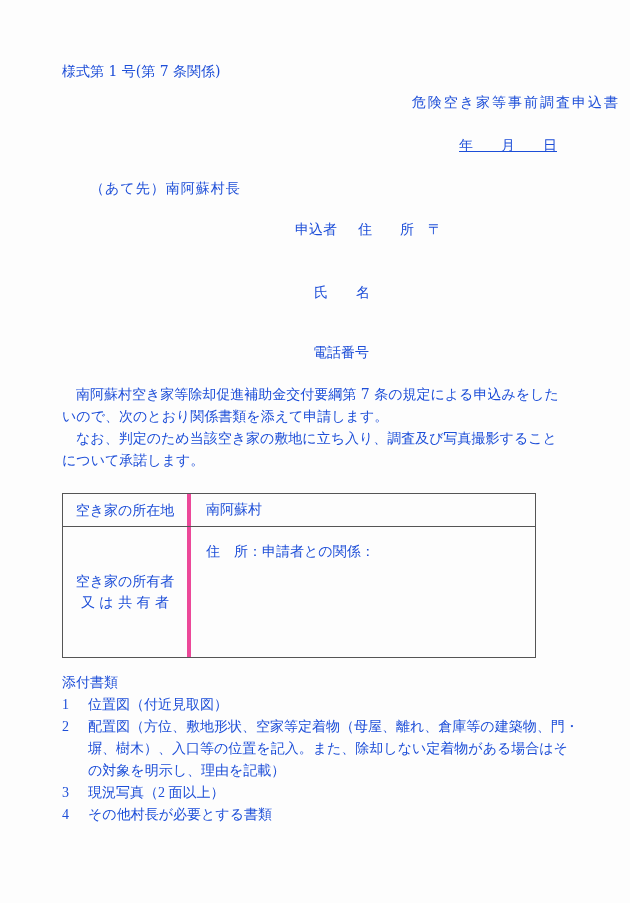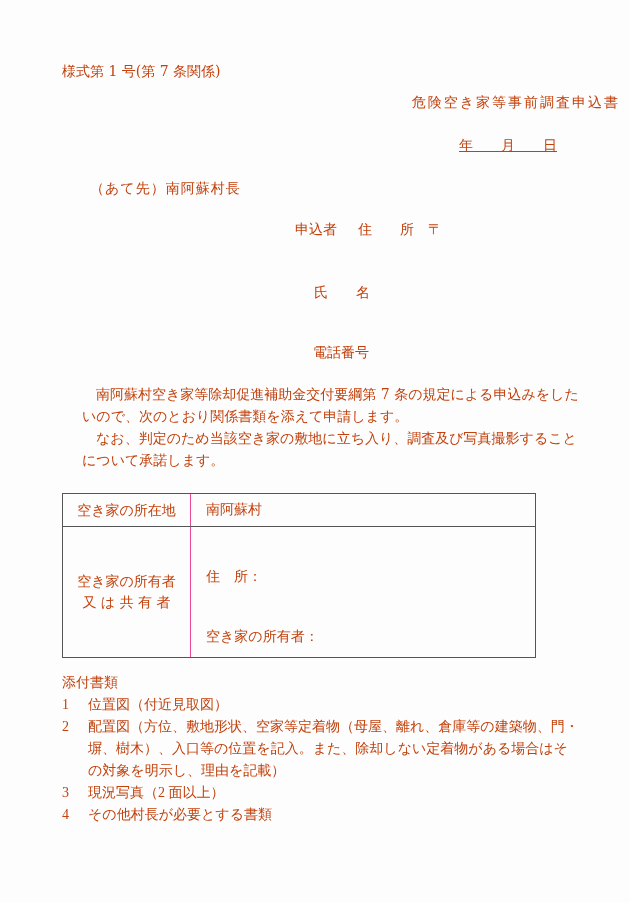--- a/index.html
+++ b/index.html
@@ -3,58 +3,58 @@
 <meta charset="utf-8">
 <style>
   html,body{margin:0;padding:0;background:#e8e8e8;}
   .page{
     position:relative;
     width:630px;height:903px;
     margin:0 auto;
     background:#fdfdfd;
     font-family:"DejaVu Serif","Liberation Serif",serif;
     font-size:14px;
-    color:#c2410c;
+    color:#1d4ed8;
     overflow:hidden;
   }
   .abs{position:absolute;line-height:1.15;white-space:nowrap;}
   .form-number{left:62px;top:63px;}
   .doc-title{left:0;top:94px;width:620px;text-align:right;letter-spacing:2px;white-space:nowrap;}
   .date-line{left:459px;top:137px;text-decoration:underline;}
   .addressee{left:62px;top:180px;letter-spacing:1px;margin-left:28px;}
   .applicant-label{left:259px;top:221px;padding-left:36px;}
   .applicant-address{left:314px;top:221px;margin-left:44px;}
   .applicant-name{left:314px;top:284px;}
   .applicant-phone{left:313px;top:344px;}
   .body-text{
     position:absolute;left:62px;top:383px;width:548px;
-    line-height:22px;white-space:pre-line;margin-left:20px;
+    line-height:22px;white-space:pre-line;
   }
   
   .form-table{
     position:absolute;left:62px;top:493px;width:474px;
     border:1px solid #555;
     box-sizing:border-box;
   }
   .t-row{display:flex;box-sizing:border-box;}
   .t-row1{height:33px;border-bottom:1px solid #555;}
   .t-row2{height:130px;}
   .t-cell{box-sizing:border-box;}
   .t-head{
     width:128px;flex:0 0 128px;
-    border-right:1px solid #ec4899;
+    border-right:4px solid #ec4899;
     display:flex;flex-direction:column;
     align-items:center;justify-content:center;
     text-align:center;line-height:21px;
   }
   .t-val{flex:1;}
   .t-row1 .t-val{display:flex;align-items:center;padding-left:15px;}
   .t-val2{
-    display:flex;flex-direction:column;justify-content:flex-end;
-    padding:16px 8px 13px 15px;line-height:16px;gap:44px;
+    display:flex;flex-direction:row;justify-content:flex-start;
+    padding:16px 8px 13px 15px;line-height:16px;
   }
   
   .attachments{position:absolute;left:62px;top:672px;line-height:22px;width:548px;font-family:Liberation Serif, serif;}
   .attach-item{display:flex;}
   .attach-item .num{flex:0 0 26px;width:26px;}
   .attach-item .itext{white-space:pre-line;flex:1;}
 </style>
 </head>
 <body>
 
@@ -83,21 +83,21 @@
       <div class="t-cell t-head">空き家の所在地</div>
       <div class="t-cell t-val">南阿蘇村</div>
     </div>
     <div class="t-row t-row2">
       <div class="t-cell t-head">
         <div>空き家の所有者</div>
         <div>又 は 共 有 者</div>
       </div>
       <div class="t-cell t-val t-val2">
         <div>住　所：</div>
-        <div>空き家の所有者：</div>
+        <div>申請者との関係：</div>
       </div>
     </div>
   </div>
 
   <div class="attachments">
     <div class="attach-heading">添付書類</div>
     <div class="attach-item">
       <span class="num">1</span>
       <div class="itext">位置図（付近見取図）</div>
     </div>

